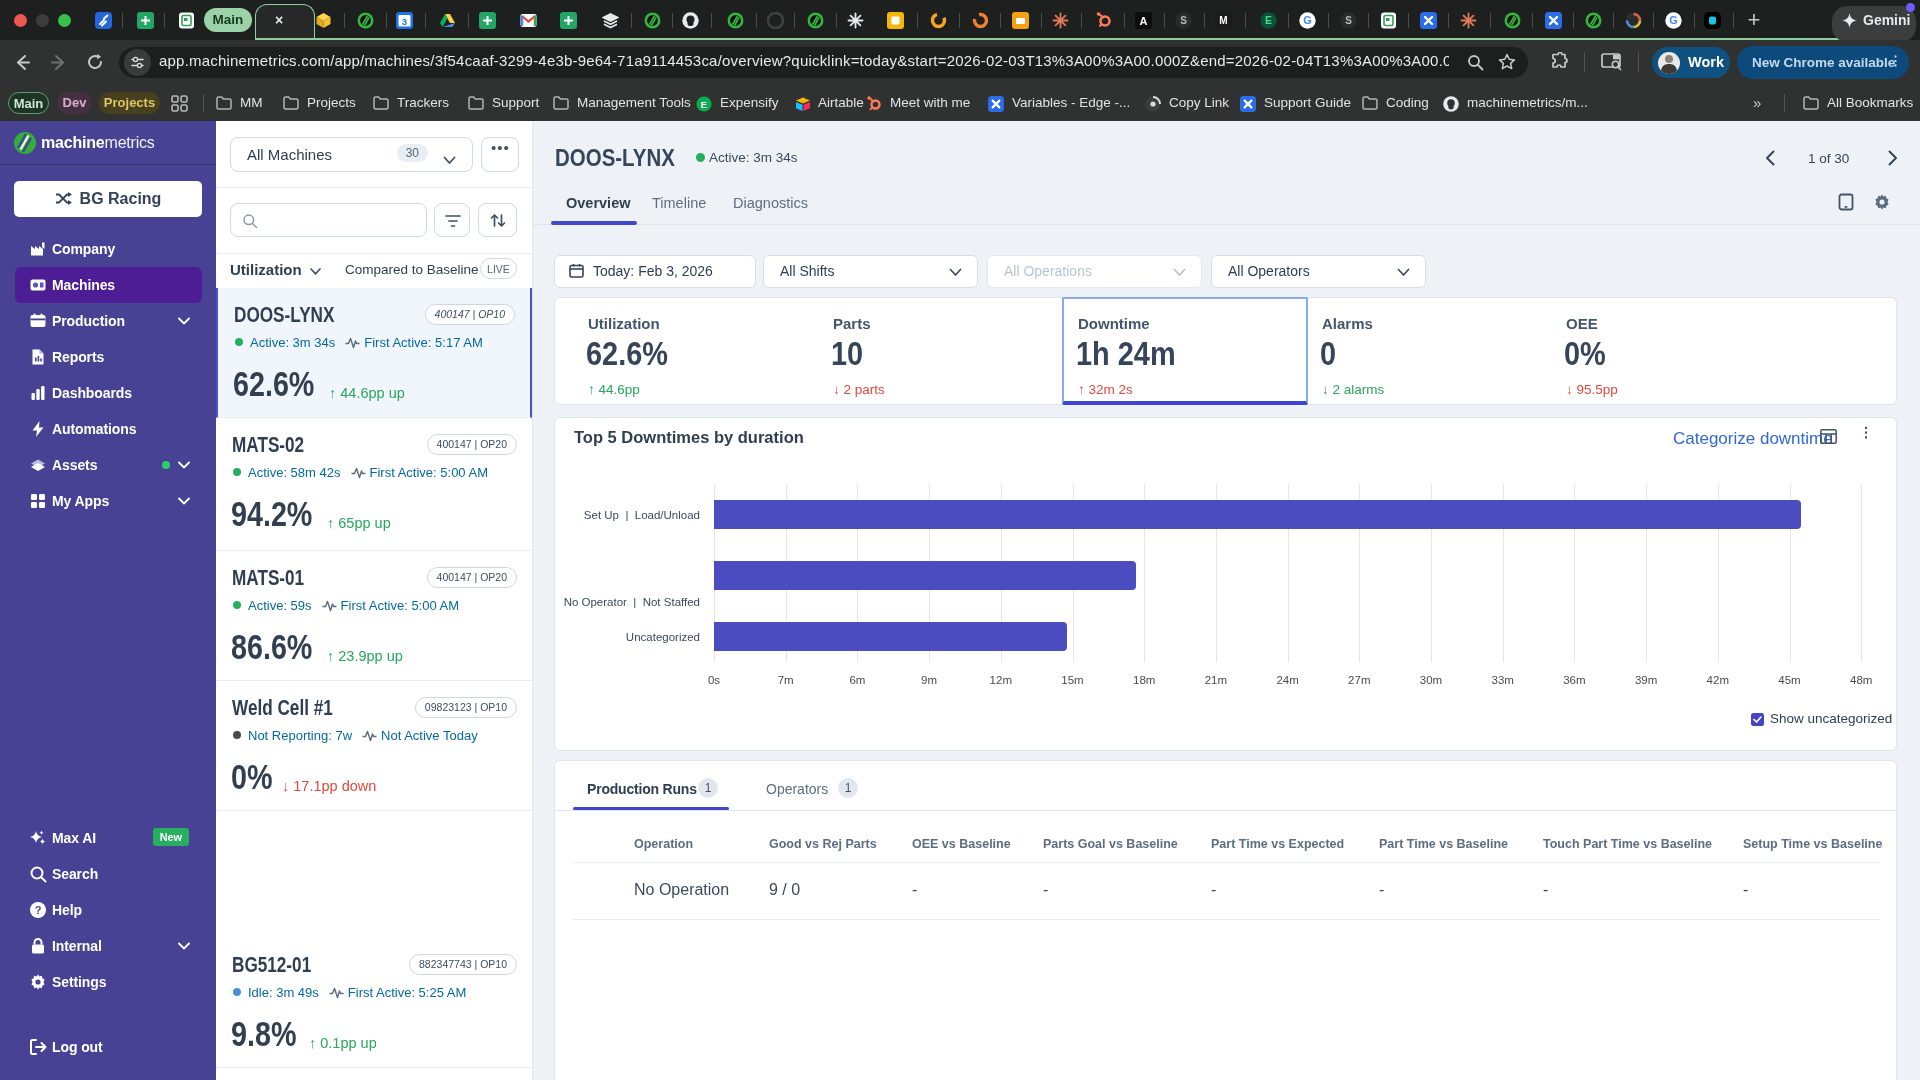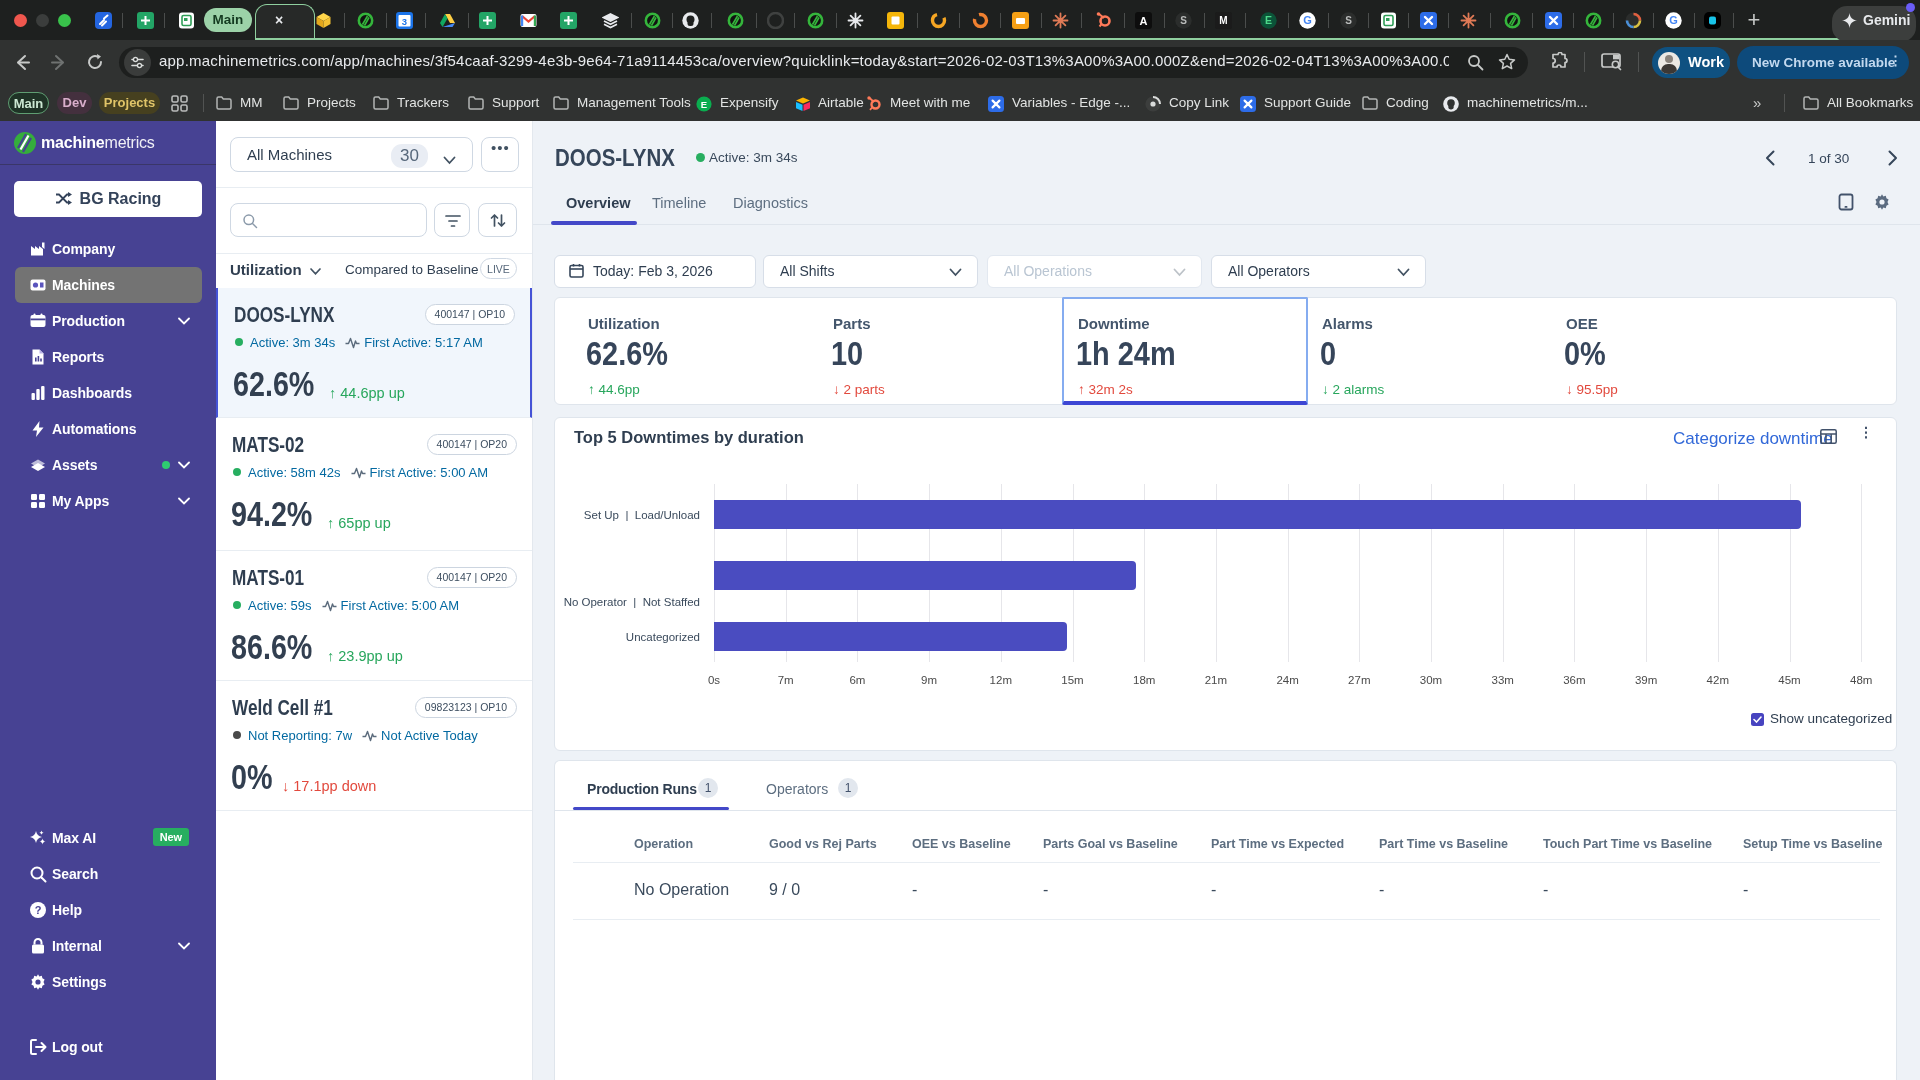--- a/index.html
+++ b/index.html
@@ -422,21 +422,21 @@
           </g>
           <path d="M13 1 L17 3.5 L13 6 Z" fill="#34435a"></path>
           <path d="M13 9 L17 11.5 L13 14 Z" fill="#34435a"></path>
         </svg>BG Racing</div>
 <div class="navitem" style="top:110px;">
         <svg width="18" height="18" viewBox="0 0 18 18">
           <path d="M2 15.5 V6 l4 3 V6 l4 3 V6 l4 3 v6.5 z M13 7 V2.5 h2.5 V9" fill="#fff"></path>
         </svg>
         <span class="lbl">Company</span>
       </div>
-<div class="navitem" style="top:146px;background:#737373;">
+<div class="navitem" style="top:146px;background:#4c1d95;">
         <svg width="18" height="18" viewBox="0 0 18 18">
           <rect x="1.5" y="3.5" width="15" height="11" rx="2" fill="#fff"></rect>
           <circle cx="6.5" cy="9" r="2.6" fill="#5b55bd"></circle>
           <rect x="11" y="6.5" width="3.5" height="5" fill="#5b55bd"></rect>
         </svg>
         <span class="lbl">Machines</span>
       </div>
 <div class="navitem" style="top:182px;">
         <svg width="18" height="18" viewBox="0 0 18 18">
           <rect x="1.5" y="3" width="15" height="12" rx="2" fill="#fff"></rect>
@@ -546,21 +546,21 @@
         <svg width="18" height="18" viewBox="0 0 18 18">
           <path d="M7 2 H3.5 a1.5 1.5 0 0 0 -1.5 1.5 v11 a1.5 1.5 0 0 0 1.5 1.5 H7" stroke="#fff" stroke-width="2" fill="none" stroke-linecap="round"></path>
           <path d="M7 9 H16 M12.5 5 L16.5 9 L12.5 13" stroke="#fff" stroke-width="2" fill="none" stroke-linecap="round" stroke-linejoin="round"></path>
         </svg>
         <span class="lbl">Log out</span>
       </div>
 </div>
 <div id="panel">
 <div class="abs" style="left:14px;top:16px;width:243px;height:35px;border:1px solid #cfd8e3;border-radius:8px;">
 <span style="position:absolute;left:16px;top:8px;font-size:15px;color:#2f3e50;">All Machines</span>
-<span style="position:absolute;right:44px;top:6px;background:#e9edf4;border-radius:11px;padding:2px 9px;font-size:17px;color:#56677a;">30</span>
+<span style="position:absolute;right:44px;top:6px;background:#e9edf4;border-radius:11px;padding:2px 9px;font-size:12px;color:#56677a;">30</span>
 <span style="position:absolute;right:16px;top:13px;"><svg width="13" height="9" viewBox="0 0 13 9">
             <path d="M1.5 1.5 L6.5 7 L11.5 1.5" stroke="#425262" stroke-width="1.8" fill="none" stroke-linecap="round"></path>
           </svg></span>
       </div>
 <div class="abs" style="left:265px;top:16px;width:38px;height:35px;border:1px solid #cfd8e3;border-radius:8px;">
         <span style="position:absolute;left:9px;top:1px;color:#425262;font-size:15px;letter-spacing:1px;">•••</span>
       </div>
 <div class="abs" style="left:0;top:66px;width:316px;height:1px;background:#e8edf2;"></div>
 <div class="abs" style="left:14px;top:82px;width:197px;height:34px;border:1px solid #cfd8e3;border-radius:8px;">
         <span style="position:absolute;left:11px;top:9px;"><svg width="16" height="16" viewBox="0 0 16 16">
@@ -584,21 +584,21 @@
           </svg></span>
       </div>
 <div class="abs" style="left:0;top:132px;width:316px;height:1px;background:#e8edf2;"></div>
 <div class="abs" style="left:14px;top:140px;font-size:15px;font-weight:700;color:#2f3e50;">Utilization <span style="margin-left:4px;"><svg width="11" height="7" viewBox="0 0 11 7">
             <path d="M1 1 L5.5 5.8 L10 1" stroke="#425262" stroke-width="1.7" fill="none" stroke-linecap="round"></path>
           </svg></span></div>
 <div class="abs" style="left:129px;top:141px;font-size:13.5px;color:#2f3e50;">Compared to Baseline</div>
 <div class="abs" style="left:264px;top:137px;width:37px;height:21px;border:1px solid #cfd8e3;border-radius:11px;font-size:10.5px;color:#56677a;text-align:center;line-height:20px;">LIVE</div>
 <div class="card" style="top:167px;height:130px;background:#f1f6fc;border-left:2px solid #4553d6;border-right:2px solid #4553d6;">
         <div class="mtitle" style="top:14px;">DOOS-LYNX</div>
-        <div class="mbadge" style="top:16px;">400147 | OP10</div>
+        <div class="mbadge" style="top:16px;font-style:italic;">400147 | OP10</div>
         <div class="mstat" style="top:47px;"><span class="dot" style="background:#27ae60;"></span>Active: 3m 34s<svg class="actsvg" width="15" height="12" viewBox="0 0 15 12">
             <path d="M0.5 6.5 h3 l2 -5 3 9 2 -6.5 1 2.5 h3" stroke="#5b6b7c" stroke-width="1.4" fill="none" stroke-linejoin="round"></path>
           </svg>First Active: 5:17 AM</div>
         <div class="mval" style="top:76px;">62.6%</div>
         <div class="mdelta up" style="left:111px;top:97px;">↑ 44.6pp up</div>
       </div>
 <div class="card" style="top:297px;height:133px;">
         <div class="mtitle" style="top:14px;">MATS-02</div>
         <div class="mbadge" style="top:16px;">400147 | OP20</div>
         <div class="mstat" style="top:47px;"><span class="dot" style="background:#27ae60;"></span>Active: 58m 42s<svg class="actsvg" width="15" height="12" viewBox="0 0 15 12">
@@ -617,20 +617,29 @@
         <div class="mdelta up" style="left:111px;top:97px;">↑ 23.9pp up</div>
       </div>
 <div class="card" style="top:560px;height:130px;">
         <div class="mtitle" style="top:14px;">Weld Cell #1</div>
         <div class="mbadge" style="top:16px;">09823123 | OP10</div>
         <div class="mstat" style="top:47px;"><span class="dot" style="background:#4a4a4a;"></span>Not Reporting: 7w<svg class="actsvg" width="15" height="12" viewBox="0 0 15 12">
             <path d="M0.5 6.5 h3 l2 -5 3 9 2 -6.5 1 2.5 h3" stroke="#5b6b7c" stroke-width="1.4" fill="none" stroke-linejoin="round"></path>
           </svg>Not Active Today</div>
         <div class="mval" style="top:76px;">0%</div>
         <div class="mdelta down" style="left:66px;top:97px;">↓ 17.1pp down</div>
+      </div>
+<div class="card" style="top:817px;height:130px;">
+        <div class="mtitle" style="top:14px;">BG512-01</div>
+        <div class="mbadge" style="top:16px;">882347743 | OP10</div>
+        <div class="mstat" style="top:47px;"><span class="dot" style="background:#4a90d9;"></span>Idle: 3m 49s<svg class="actsvg" width="15" height="12" viewBox="0 0 15 12">
+            <path d="M0.5 6.5 h3 l2 -5 3 9 2 -6.5 1 2.5 h3" stroke="#5b6b7c" stroke-width="1.4" fill="none" stroke-linejoin="round"></path>
+          </svg>First Active: 5:25 AM</div>
+        <div class="mval" style="top:76px;">9.8%</div>
+        <div class="mdelta up" style="left:93px;top:97px;">↑ 0.1pp up</div>
       </div>
 </div>
 <div id="main">
 <div class="abs" style="left:22px;top:24px;font-size:23px;font-weight:700;color:#36465a;transform:scaleX(0.89);transform-origin:0 0;">DOOS-LYNX</div>
 <div class="abs" style="left:163px;top:32px;width:9px;height:9px;border-radius:50%;background:#27ae60;"></div>
 <div class="abs" style="left:176px;top:29px;font-size:13.5px;color:#3a4a5c;">Active: 3m 34s</div>
 <div class="abs" style="left:1232px;top:29px;"><svg width="10" height="16" viewBox="0 0 10 16">
           <path d="M8.5 1.5 L2 8 L8.5 14.5" stroke="#36465a" stroke-width="2" fill="none" stroke-linecap="round" stroke-linejoin="round"></path>
         </svg></div>
 <div class="abs" style="left:1275px;top:30px;font-size:13.5px;color:#36465a;">1 of 30</div>

